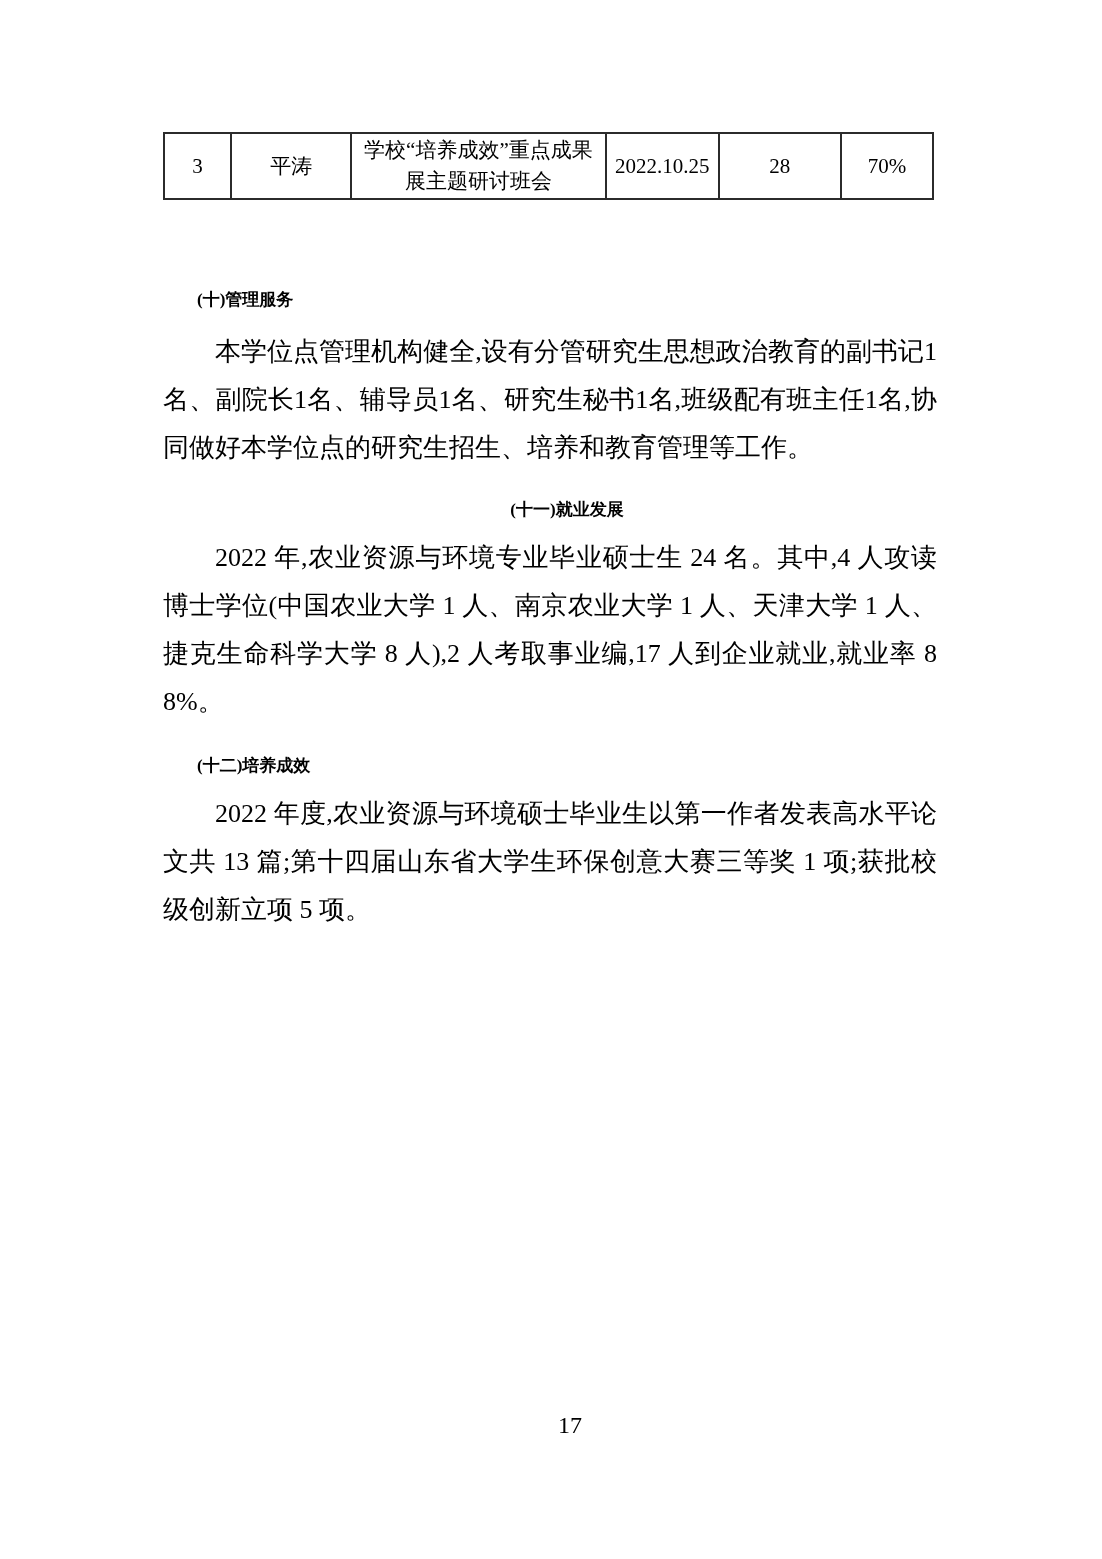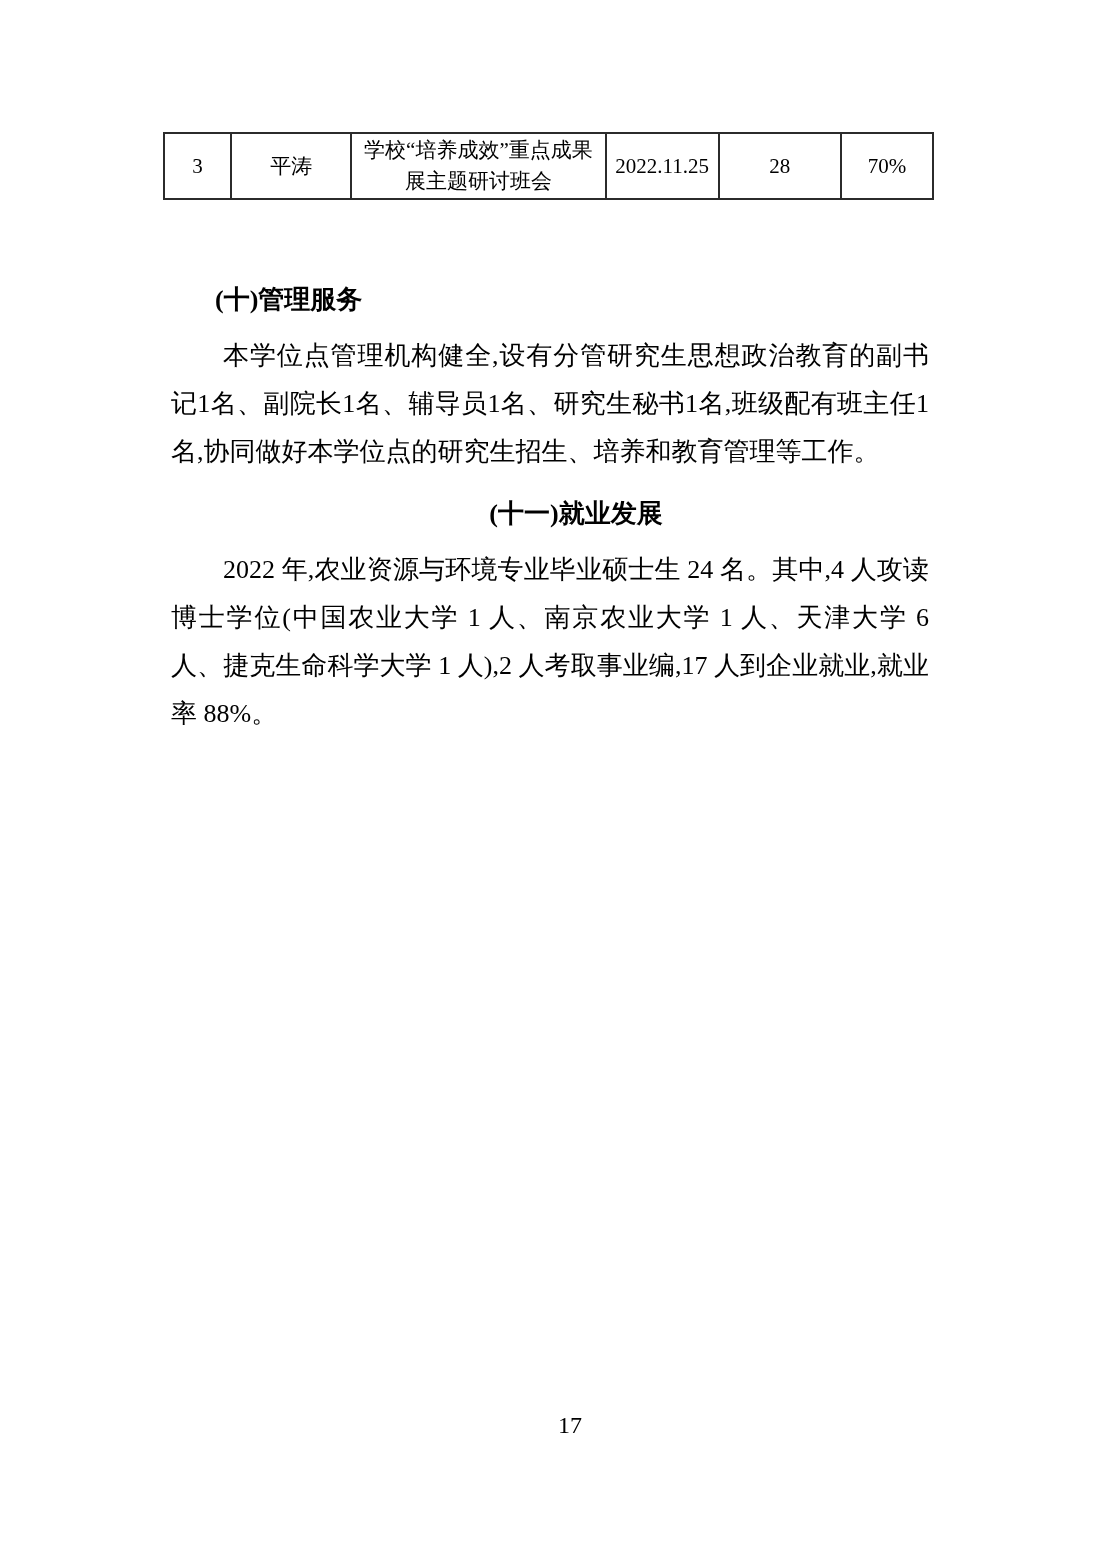--- a/index.html
+++ b/index.html
@@ -31,34 +31,34 @@
   }
   table.data-table td {
     border: 2px solid #2b2b2b;
     text-align: center;
     vertical-align: middle;
     line-height: 31px;
     height: 62px;
     padding: 1px 4px;
   }
   h2.section-heading {
-    font-size: 26px;
+    font-size: 17px;
     font-weight: bold;
     line-height: 48px;
     margin: 0;
     text-indent: 2em;
     font-family: "Liberation Serif", "DejaVu Serif", serif;
   }
   h2.h-first  { margin-top: 76px; margin-bottom: 4px; }
   h2.h-mid    { margin-top: 14px; margin-bottom: 0; text-align: center; }
   h2.h-last   { margin-top: 16px; margin-bottom: 0; }
   p.body-para {
     font-size: 26px;
     line-height: 48px;
-    margin: 8px;
+    margin: 0;
     text-indent: 2em;
     text-align: justify;
     text-justify: inter-ideograph;
     word-break: break-all;
   }
   .page-number {
     position: absolute;
     top: 1412px;
     left: 0;
     width: 100%;
@@ -81,34 +81,38 @@
         <col style="width:254px">
         <col style="width:113px">
         <col style="width:122px">
         <col style="width:92px">
       </colgroup>
       <tbody>
         <tr>
           <td>3</td>
           <td>平涛</td>
           <td>学校“培养成效”重点成果展主题研讨班会</td>
-          <td>2022.11.25</td>
+          <td>2022.10.25</td>
           <td>28</td>
           <td>70%</td>
         </tr>
       </tbody>
     </table>
 
     <section>
       <h2 class="section-heading h-first">(十)管理服务</h2>
       <p class="body-para">本学位点管理机构健全,设有分管研究生思想政治教育的副书记1名、副院长1名、辅导员1名、研究生秘书1名,班级配有班主任1名,协同做好本学位点的研究生招生、培养和教育管理等工作。</p>
     </section>
 
     <section>
       <h2 class="section-heading h-mid">(十一)就业发展</h2>
-      <p class="body-para">2022 年,农业资源与环境专业毕业硕士生 24 名。其中,4 人攻读博士学位(中国农业大学 1 人、南京农业大学 1 人、天津大学 6 人、捷克生命科学大学 1 人),2 人考取事业编,17 人到企业就业,就业率 88%。</p>
+      <p class="body-para">2022 年,农业资源与环境专业毕业硕士生 24 名。其中,4 人攻读博士学位(中国农业大学 1 人、南京农业大学 1 人、天津大学 1 人、捷克生命科学大学 8 人),2 人考取事业编,17 人到企业就业,就业率 88%。</p>
     </section>
 
+    <section>
+      <h2 class="section-heading h-last">(十二)培养成效</h2>
+      <p class="body-para">2022 年度,农业资源与环境硕士毕业生以第一作者发表高水平论文共 13 篇;第十四届山东省大学生环保创意大赛三等奖 1 项;获批校级创新立项 5 项。</p>
+    </section>
 
   </div>
 
   <div class="page-number">17</div>
 </div>
 
 </body></html>

